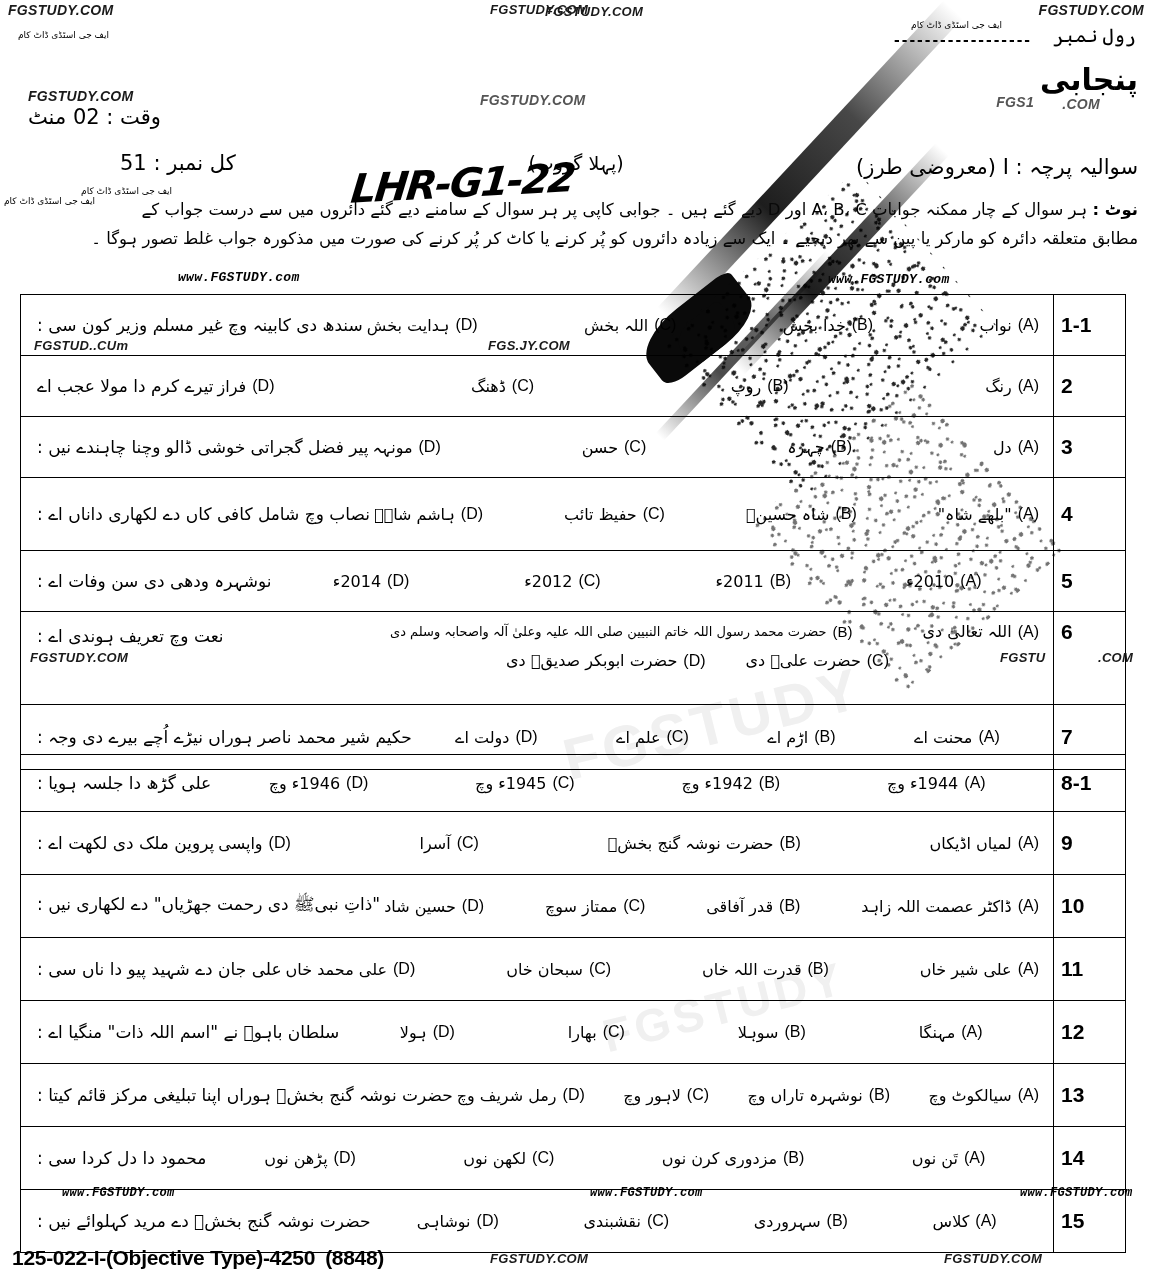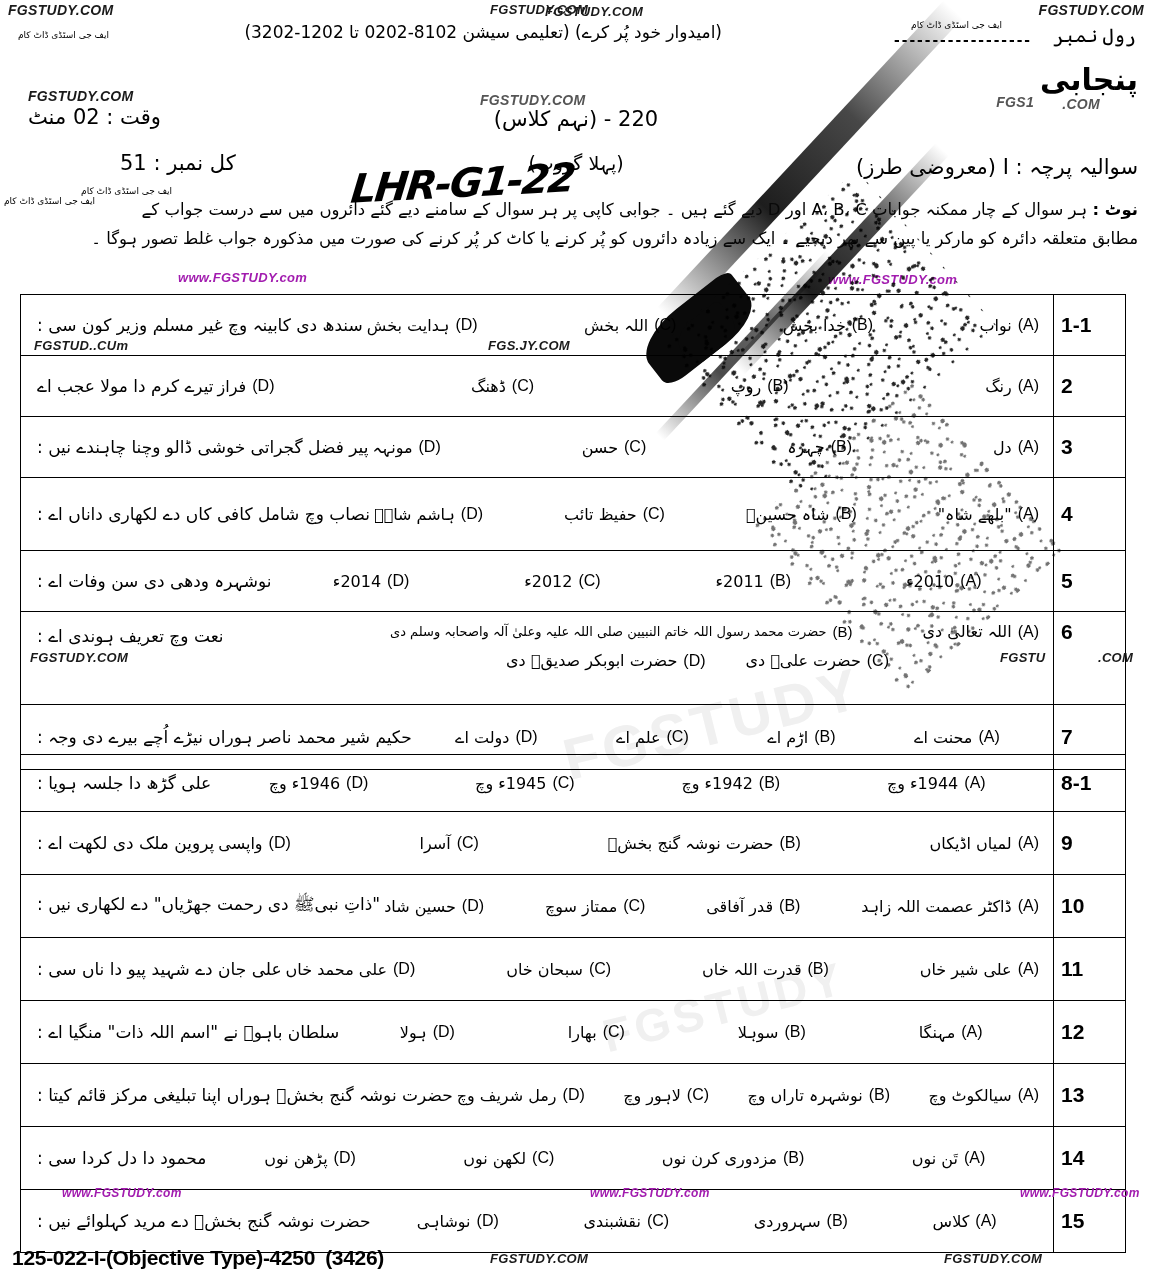--- a/index.html
+++ b/index.html
@@ -22,21 +22,21 @@
   .wm{
     position:absolute;
     font-family:"Liberation Sans",sans-serif;
     font-weight:bold;font-style:italic;
     color:#1a1a1a;
     letter-spacing:.3px;
     white-space:nowrap;
     pointer-events:none;
   }
   .wm.light{color:#555;}
-  .wm.faint{color:#a21caf;}
+  .wm.faint{color:#000000;font-family:Liberation Mono, monospace;}
   .wm-big{
     position:absolute;
     font-family:"Liberation Sans",sans-serif;
     font-weight:bold;
     color:#f0f0f0;
     font-size:58px;
     letter-spacing:4px;
     transform:rotate(-14deg);
     pointer-events:none;
     white-space:nowrap;
@@ -184,29 +184,27 @@
   <div class="hdr">
 
     <div class="wm" style="left:8px;top:2px;font-size:14px;">FGSTUDY.COM</div>
     <div class="wm" style="left:490px;top:2px;font-size:13px;">FGSTUDY.COM</div>
     <div class="wm" style="left:545px;top:4px;font-size:13px;">FGSTUDY.COM</div>
     <div class="wm" style="right:8px;top:2px;font-size:14px;">FGSTUDY.COM</div>
 
     <div class="tiny-side" style="right:150px;top:20px;">ایف جی اسٹڈی ڈاٹ کام</div>
     <div class="hdr-right urdu" style="top:24px;right:16px;font-size:19px;">رول نمبر</div>
     <div class="dashes" style="position:absolute;right:120px;top:30px;">------------------</div>
-    <div class="urdu" style="position:absolute;right:430px;top:22px;font-size:17px;font-family:'DejaVu Sans',sans-serif;white-space:nowrap;">(امیدوار خود پُر کرے) (تعلیمی سیشن 2018-2020 تا 2021-2023)</div>
     <div class="tiny-side" style="left:18px;top:30px;">ایف جی اسٹڈی ڈاٹ کام</div>
 
     <div class="hdr-right big-label urdu" style="top:62px;text-align:center;">پنجابی</div>
     <div class="wm light" style="right:118px;top:94px;font-size:14px;">FGS1</div>
     <div class="wm light" style="right:52px;top:96px;font-size:14px;">.COM</div>
     <div class="hdr-right sub-label urdu" style="top:108px;">سوالیہ پرچہ : I (معروضی طرز)</div>
 
-    <div class="hdr-center sub-label urdu" style="top:60px;">022 - (نہم کلاس)</div>
     <div class="wm light" style="left:480px;top:92px;font-size:14px;">FGSTUDY.COM</div>
     <div class="hdr-center groupline urdu" style="top:152px;">(پہلا گروپ)</div>
 
     <div class="hdr-left sub-label urdu" style="top:58px;left:28px;">وقت : 20 منٹ</div>
     <div class="wm" style="left:28px;top:88px;font-size:14px;">FGSTUDY.COM</div>
     <div class="hdr-left sub-label urdu" style="top:104px;left:120px;">کل نمبر : 15</div>
 
     <div class="handwrite">LHR-G1-22</div>
 
     <div class="tiny-side" style="right:980px;top:186px;">ایف جی اسٹڈی ڈاٹ کام</div>
@@ -651,18 +649,18 @@
         <td class="numcell">15</td>
       </tr>
     </tbody>
   </table>
 
   <div class="wm faint" style="left:62px;top:1186px;font-size:12px;">www.FGSTUDY.com</div>
   <div class="wm faint" style="left:590px;top:1186px;font-size:12px;">www.FGSTUDY.com</div>
   <div class="wm faint" style="left:1020px;top:1186px;font-size:12px;">www.FGSTUDY.com</div>
 
   <div class="footer">
-    <span>125-022-I-(Objective Type)-4250</span><span class="code">(3426)</span>
+    <span>125-022-I-(Objective Type)-4250</span><span class="code">(8848)</span>
   </div>
   <div class="wm" style="left:490px;bottom:16px;font-size:13px;">FGSTUDY.COM</div>
   <div class="wm" style="left:944px;bottom:16px;font-size:13px;">FGSTUDY.COM</div>
 
 </div>
 
 </body></html>

